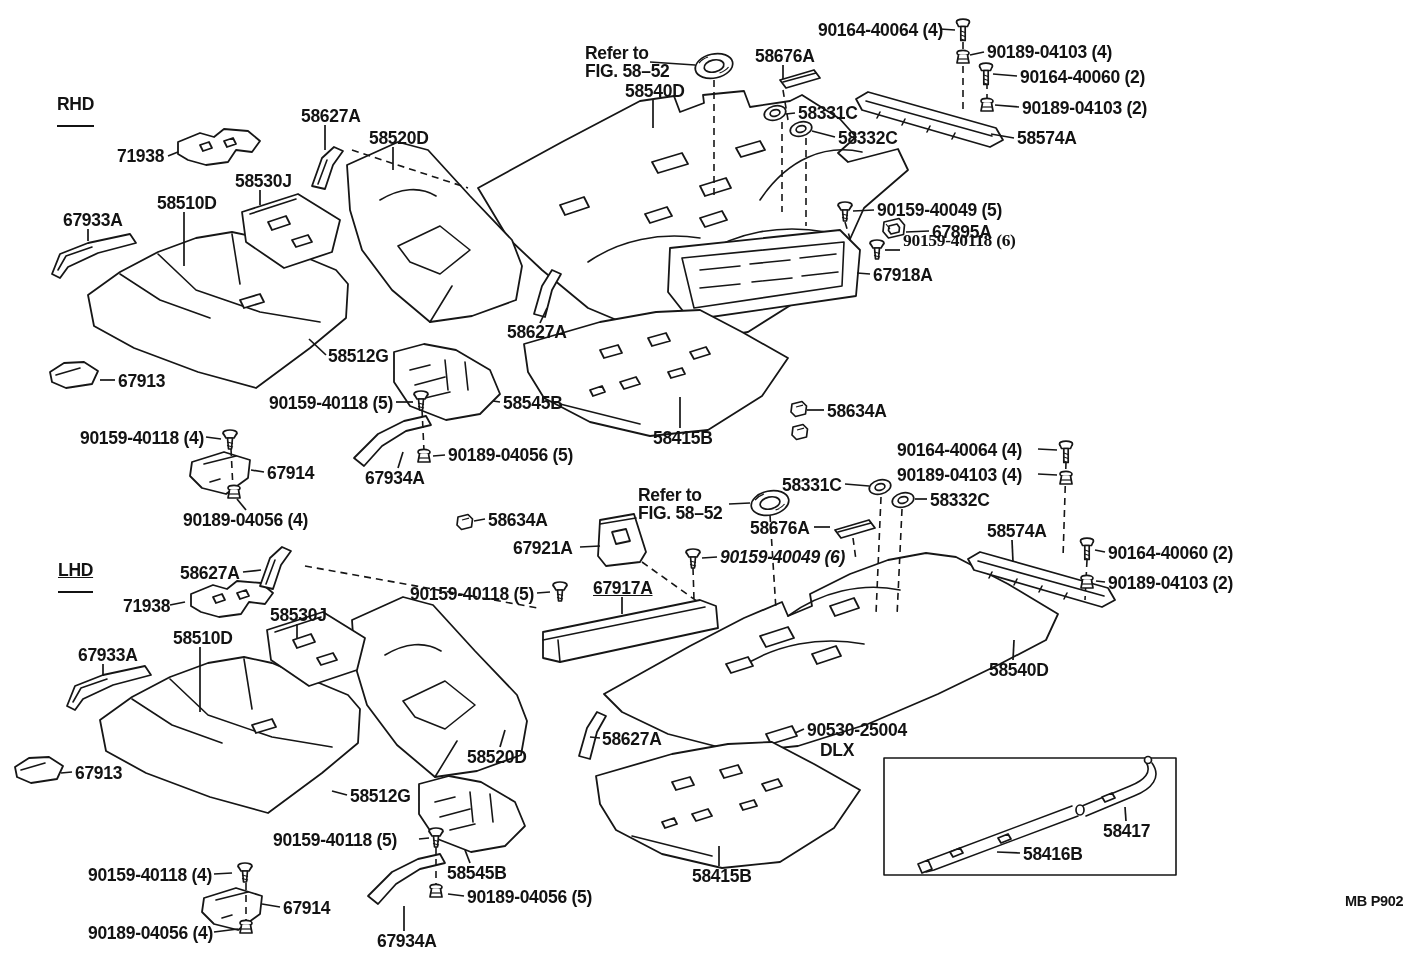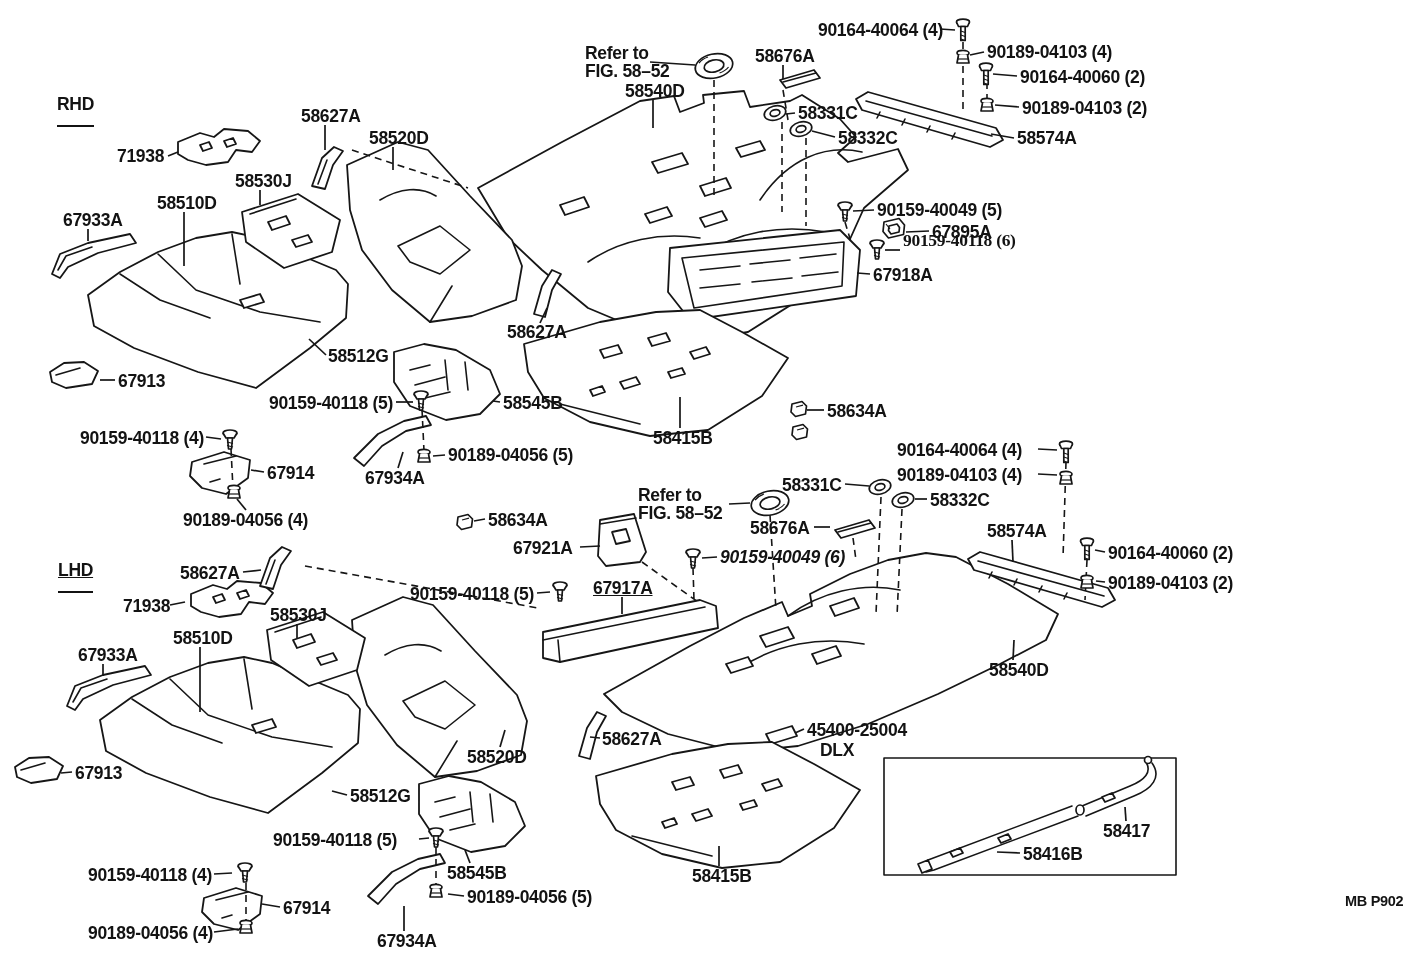--- a/index.html
+++ b/index.html
@@ -388,19 +388,19 @@
       <div class="lbl" style="left: 350px; top: 787px;">58512G</div>
       <div class="lbl" style="left: 75px; top: 764px;">67913</div>
       <div class="lbl" style="left: 273px; top: 831px;">90159-40118 (5)</div>
       <div class="lbl" style="left: 447px; top: 864px;">58545B</div>
       <div class="lbl" style="left: 467px; top: 888px;">90189-04056 (5)</div>
       <div class="lbl" style="left: 88px; top: 866px;">90159-40118 (4)</div>
       <div class="lbl" style="left: 283px; top: 899px;">67914</div>
       <div class="lbl" style="left: 88px; top: 924px;">90189-04056 (4)</div>
       <div class="lbl" style="left: 377px; top: 932px;">67934A</div>
       <div class="lbl" style="left: 692px; top: 867px;">58415B</div>
-      <div class="lbl" style="left: 807px; top: 721px;">45400-25004</div>
+      <div class="lbl" style="left: 807px; top: 721px;">90530-25004</div>
       <div class="lbl" style="left: 820px; top: 741px;">DLX</div>
       <div class="lbl" style="left: 1103px; top: 822px;">58417</div>
       <div class="lbl" style="left: 1023px; top: 845px;">58416B</div>
       <div class="lbl small" style="left: 1333px; top: 894px; margin-left: 12px;">MB P902</div>
     </div>
 </div>
 
 </body></html>

